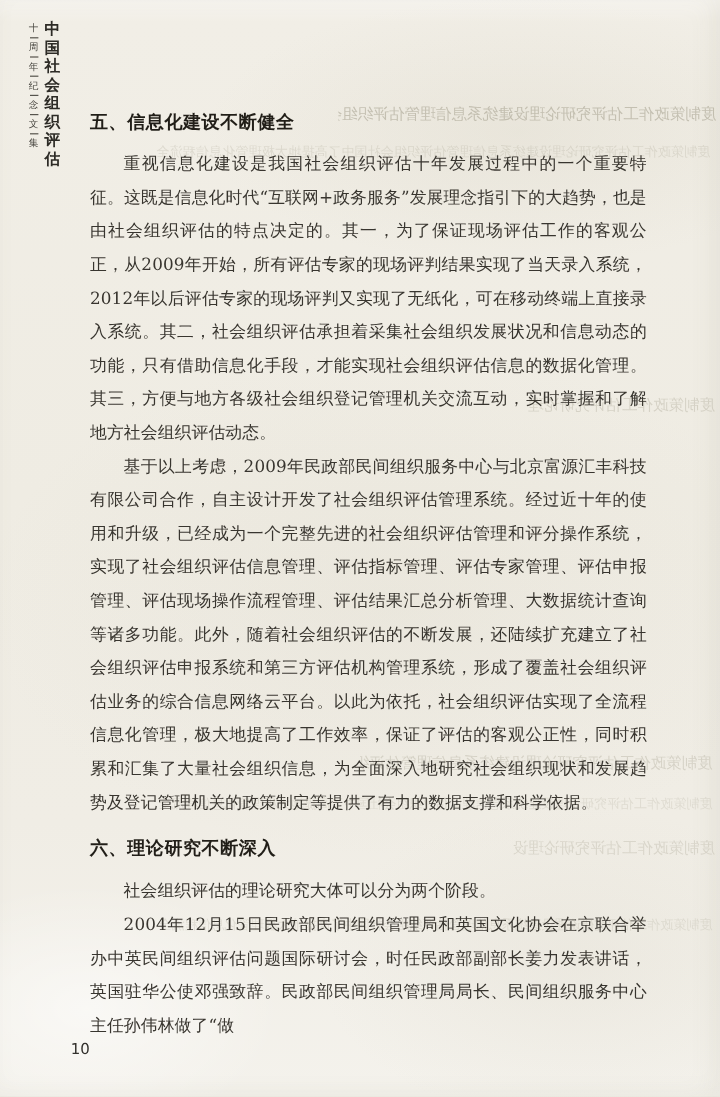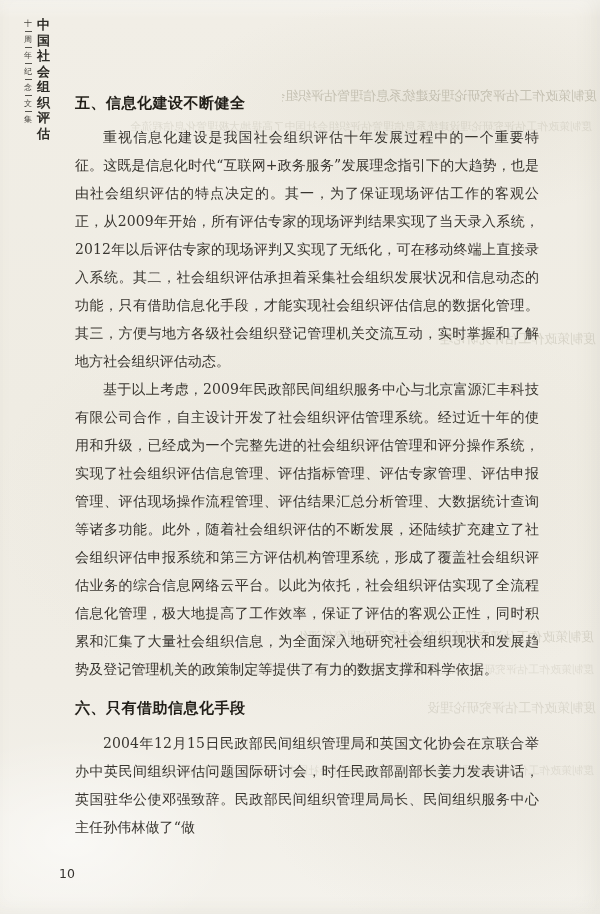--- a/index.html
+++ b/index.html
@@ -171,22 +171,23 @@
   <div class="ghost g7">度制策政作工估评究研论理设建统系息信理管估评织组会社国中了高提地大极理管化息信程流全</div>
 
   <div class="content">
 
     <h2 class="section-heading">五、信息化建设不断健全</h2>
 
     <p class="body-para">重视信息化建设是我国社会组织评估十年发展过程中的一个重要特征。这既是信息化时代“互联网+政务服务”发展理念指引下的大趋势，也是由社会组织评估的特点决定的。其一，为了保证现场评估工作的客观公正，从2009年开始，所有评估专家的现场评判结果实现了当天录入系统，2012年以后评估专家的现场评判又实现了无纸化，可在移动终端上直接录入系统。其二，社会组织评估承担着采集社会组织发展状况和信息动态的功能，只有借助信息化手段，才能实现社会组织评估信息的数据化管理。其三，方便与地方各级社会组织登记管理机关交流互动，实时掌握和了解地方社会组织评估动态。</p>
 
     <p class="body-para">基于以上考虑，2009年民政部民间组织服务中心与北京富源汇丰科技有限公司合作，自主设计开发了社会组织评估管理系统。经过近十年的使用和升级，已经成为一个完整先进的社会组织评估管理和评分操作系统，实现了社会组织评估信息管理、评估指标管理、评估专家管理、评估申报管理、评估现场操作流程管理、评估结果汇总分析管理、大数据统计查询等诸多功能。此外，随着社会组织评估的不断发展，还陆续扩充建立了社会组织评估申报系统和第三方评估机构管理系统，形成了覆盖社会组织评估业务的综合信息网络云平台。以此为依托，社会组织评估实现了全流程信息化管理，极大地提高了工作效率，保证了评估的客观公正性，同时积累和汇集了大量社会组织信息，为全面深入地研究社会组织现状和发展趋势及登记管理机关的政策制定等提供了有力的数据支撑和科学依据。</p>
 
-    <h2 class="section-heading second">六、只有借助信息化手段</h2>
+    <h2 class="section-heading second">六、理论研究不断深入</h2>
 
+    <p class="body-para">社会组织评估的理论研究大体可以分为两个阶段。</p>
 
 
     <p class="body-para">2004年12月15日民政部民间组织管理局和英国文化协会在京联合举办中英民间组织评估问题国际研讨会，时任民政部副部长姜力发表讲话，英国驻华公使邓强致辞。民政部民间组织管理局局长、民间组织服务中心主任孙伟林做了“做</p>
 
   </div>
 
   <div class="page-number">10</div>
 
 </div>
 

